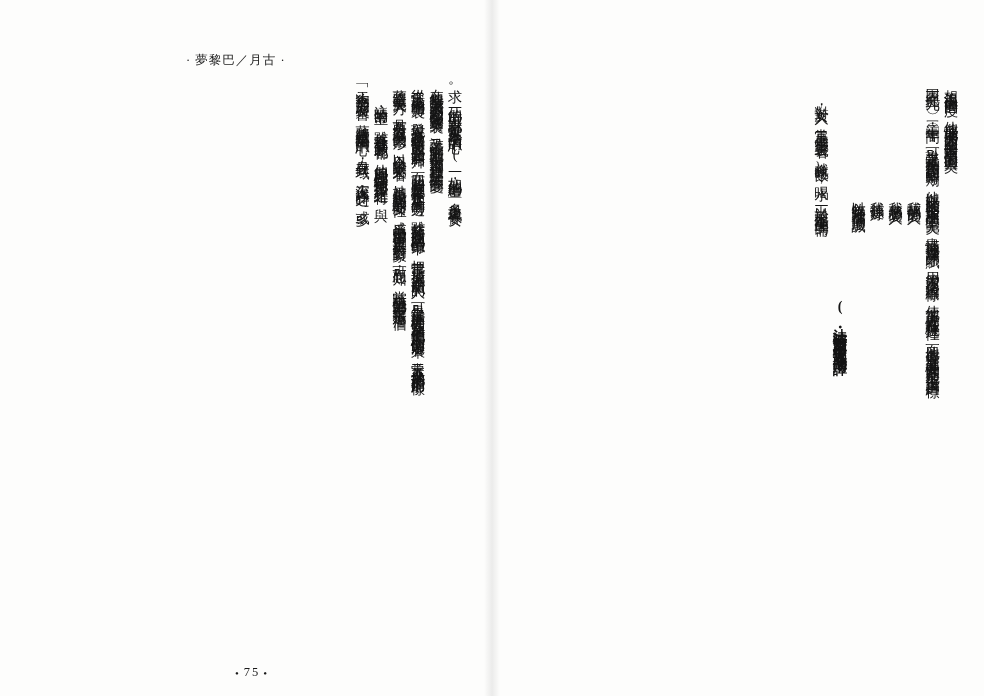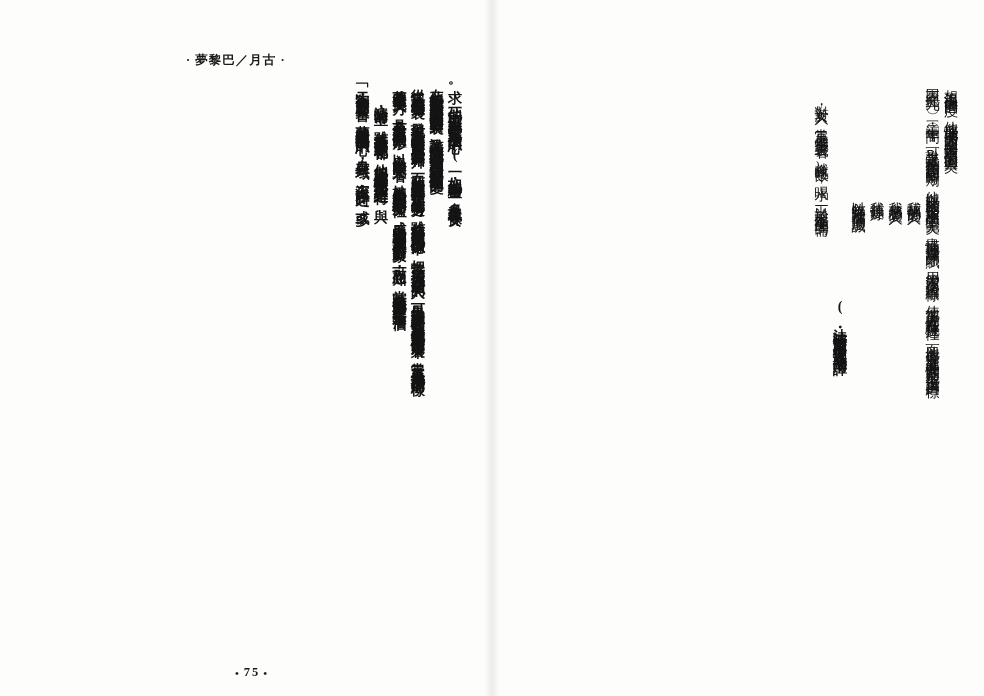--- a/index.html
+++ b/index.html
@@ -36,21 +36,20 @@
   }
 
   .page {
     position: relative;
     height: 696px;
     box-sizing: border-box;
   }
   .page-left {
     width: 492px;
     padding: 34px 26px 30px 40px;
-    font-weight: bold;
   }
   .page-right {
     width: 492px;
     padding: 34px 26px 30px 26px;
   }
 
   
   .running-head {
     position: absolute;
     top: 52px;

